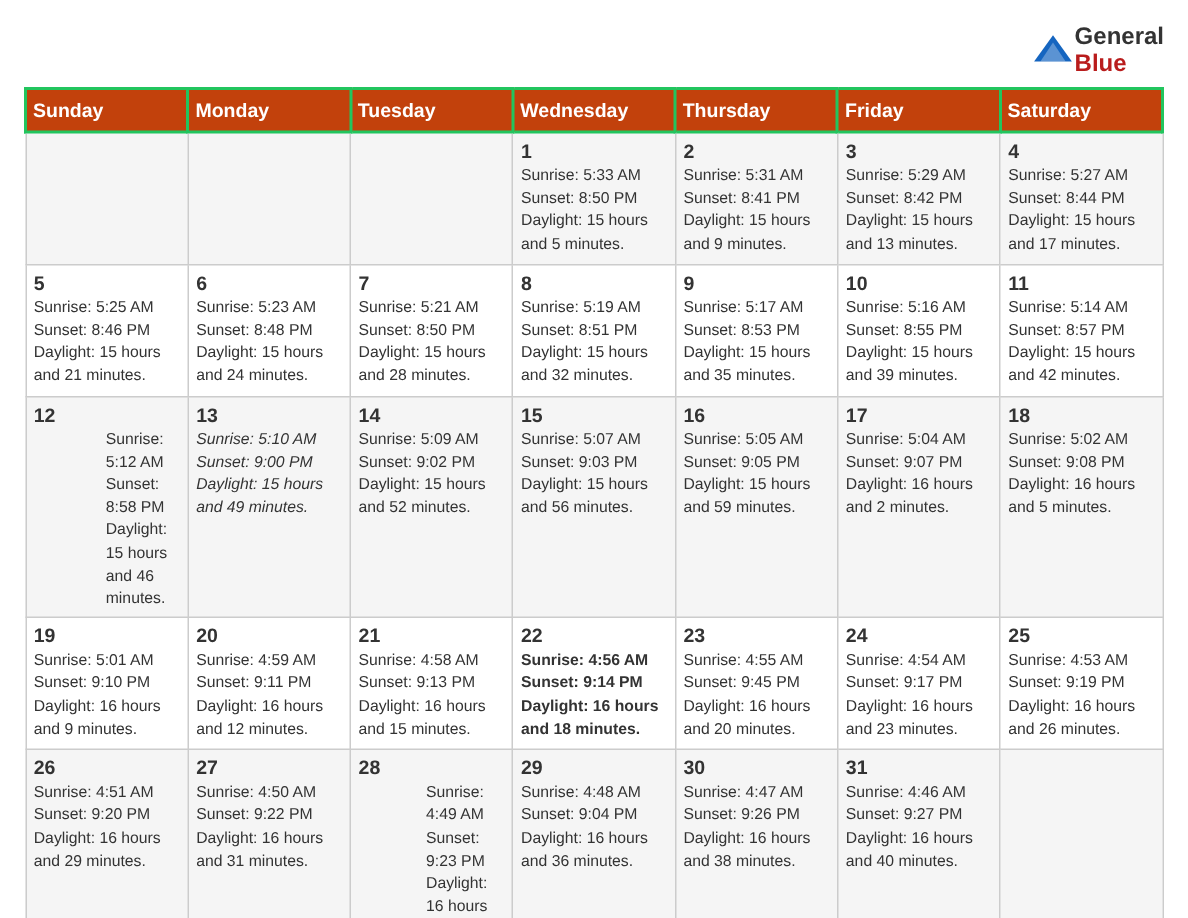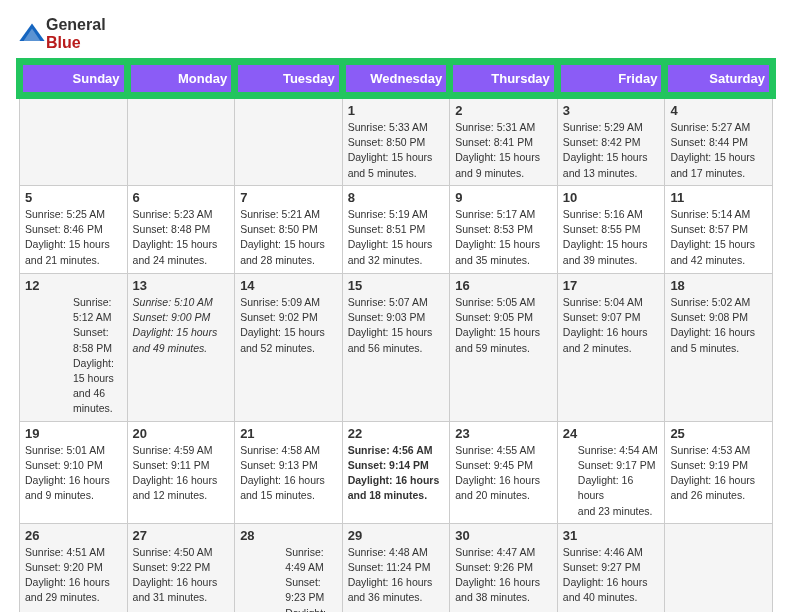--- a/index.html
+++ b/index.html
@@ -5,21 +5,21 @@
     * { box-sizing: border-box; margin: 0; padding: 0; }
     body {
       font-family: Arial, sans-serif;
       background: #fff;
       width: 792px;
       min-height: 612px;
       padding: 16px;
     }
     .header {
       display: flex;
-      justify-content: flex-start;
+      justify-content: flex-end;
       align-items: flex-start;
       margin-bottom: 6px;
     }
     .logo {
       display: flex;
       align-items: center;
     }
     .logo-icon {
       width: 28px;
       height: 28px;
@@ -36,26 +36,26 @@
     .location {
       font-size: 16px;
       color: #333;
     }
     table {
       width: 100%;
       border-collapse: collapse;
       table-layout: fixed;
     }
     thead tr th {
-      background-color: #8b5cf6;
+      background-color: #c2410c;
       color: #fff;
       padding: 6px 4px;
       font-size: 13px;
-      text-align: right;
-      border: 7px solid #22c55e;
+      text-align: left;
+      border: 2px solid #22c55e;
     }
     tbody tr td {
       vertical-align: top;
       border: 1px solid #ccc;
       padding: 4px 5px;
       font-size: 11px;
       color: #333;
       height: 88px;
       background: #fff;
     }
@@ -273,21 +273,21 @@
         </td>
         <td>
           <span class="day-num">23</span>
           <div class="day-detail" style="white-space: pre-line;">Sunrise: 4:55 AM
 Sunset: 9:45 PM
 Daylight: 16 hours
 and 20 minutes.</div>
         </td>
         <td>
           <span class="day-num">24</span>
-          <div class="day-detail" style="white-space: pre-line; margin-left: 15px;">Sunrise: 4:54 AM
+          <div class="day-detail" style="white-space: pre-line;">Sunrise: 4:54 AM
 Sunset: 9:17 PM
 Daylight: 16 hours
 and 23 minutes.</div>
         </td>
         <td>
           <span class="day-num">25</span>
           <div class="day-detail" style="white-space: pre-line;">Sunrise: 4:53 AM
 Sunset: 9:19 PM
 Daylight: 16 hours
 and 26 minutes.</div>
@@ -311,21 +311,21 @@
         <td>
           <span class="day-num">28</span>
           <div class="day-detail" style="white-space: pre-line; margin-left: 45px;">Sunrise: 4:49 AM
 Sunset: 9:23 PM
 Daylight: 16 hours
 and 34 minutes.</div>
         </td>
         <td>
           <span class="day-num">29</span>
           <div class="day-detail" style="white-space: pre-line;">Sunrise: 4:48 AM
-Sunset: 11:24 PM
+Sunset: 9:04 PM
 Daylight: 16 hours
 and 36 minutes.</div>
         </td>
         <td>
           <span class="day-num">30</span>
           <div class="day-detail" style="white-space: pre-line;">Sunrise: 4:47 AM
 Sunset: 9:26 PM
 Daylight: 16 hours
 and 38 minutes.</div>
         </td>

